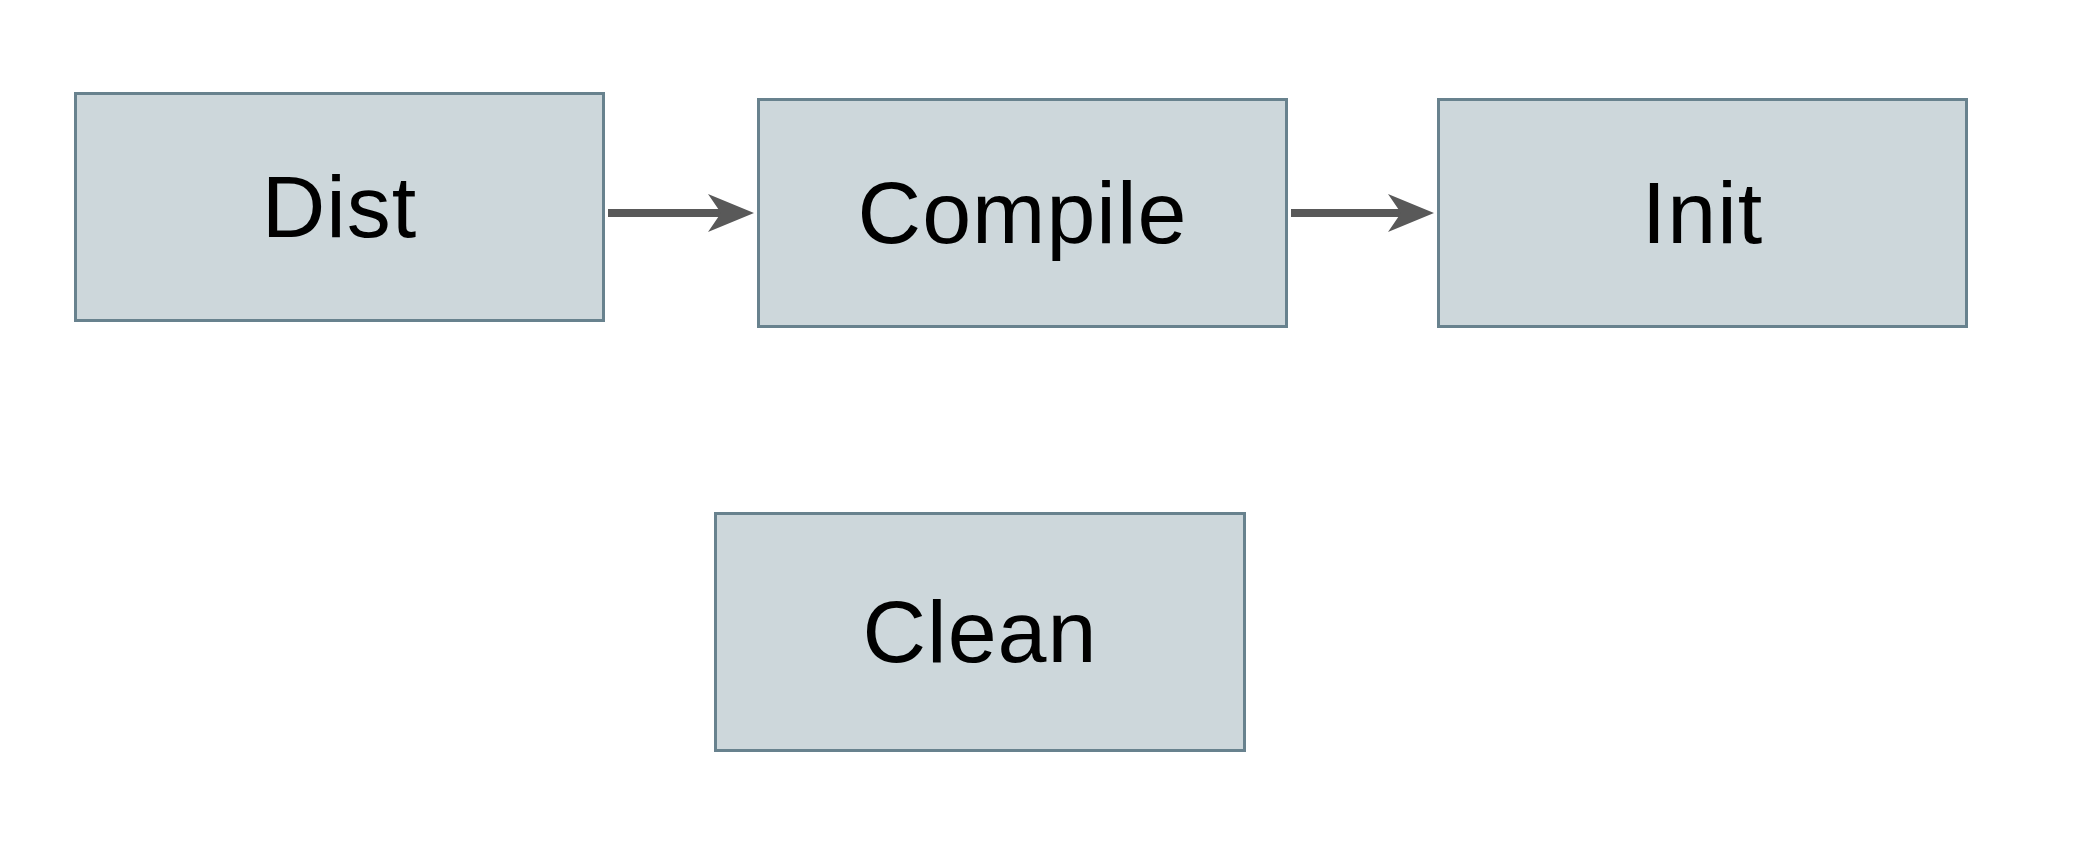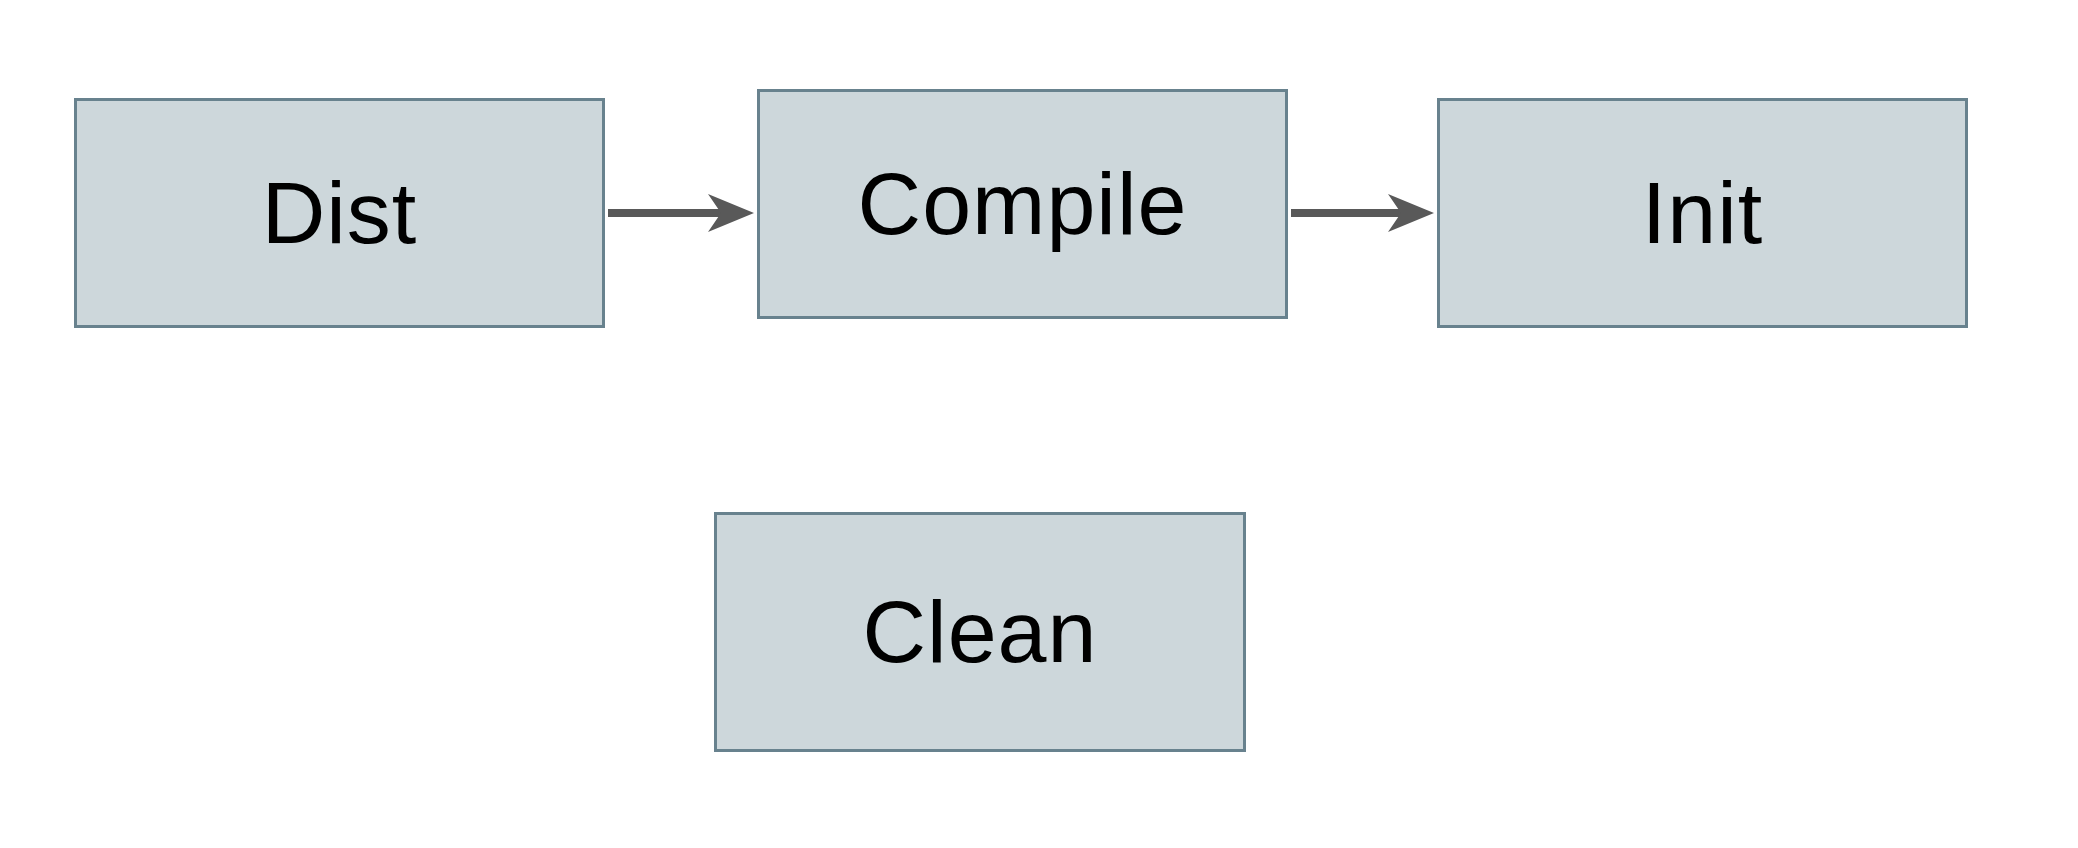--- a/index.html
+++ b/index.html
@@ -25,22 +25,22 @@
     justify-content: center;
   }
   .node-label {
     color: var(--node-text, #000000);
     font-size: 88px;
     font-weight: 400;
     letter-spacing: 1px;
     line-height: 1;
     white-space: nowrap;
   }
-  .node-dist    { left: 74px;   top: 98px;  width: 531px; height: 230px; }
-  .node-compile { left: 757px;  top: 89px;  width: 531px; height: 230px; }
+  .node-dist    { left: 74px;   top: 92px;  width: 531px; height: 230px; }
+  .node-compile { left: 757px;  top: 98px;  width: 531px; height: 230px; }
   .node-init    { left: 1437px; top: 98px;  width: 531px; height: 230px; }
   .node-clean   { left: 714px;  top: 512px; width: 532px; height: 240px; }
   .edges {
     position: absolute;
     left: 0; top: 0;
     width: 2078px;
     height: 848px;
     pointer-events: none;
   }
 </style>

